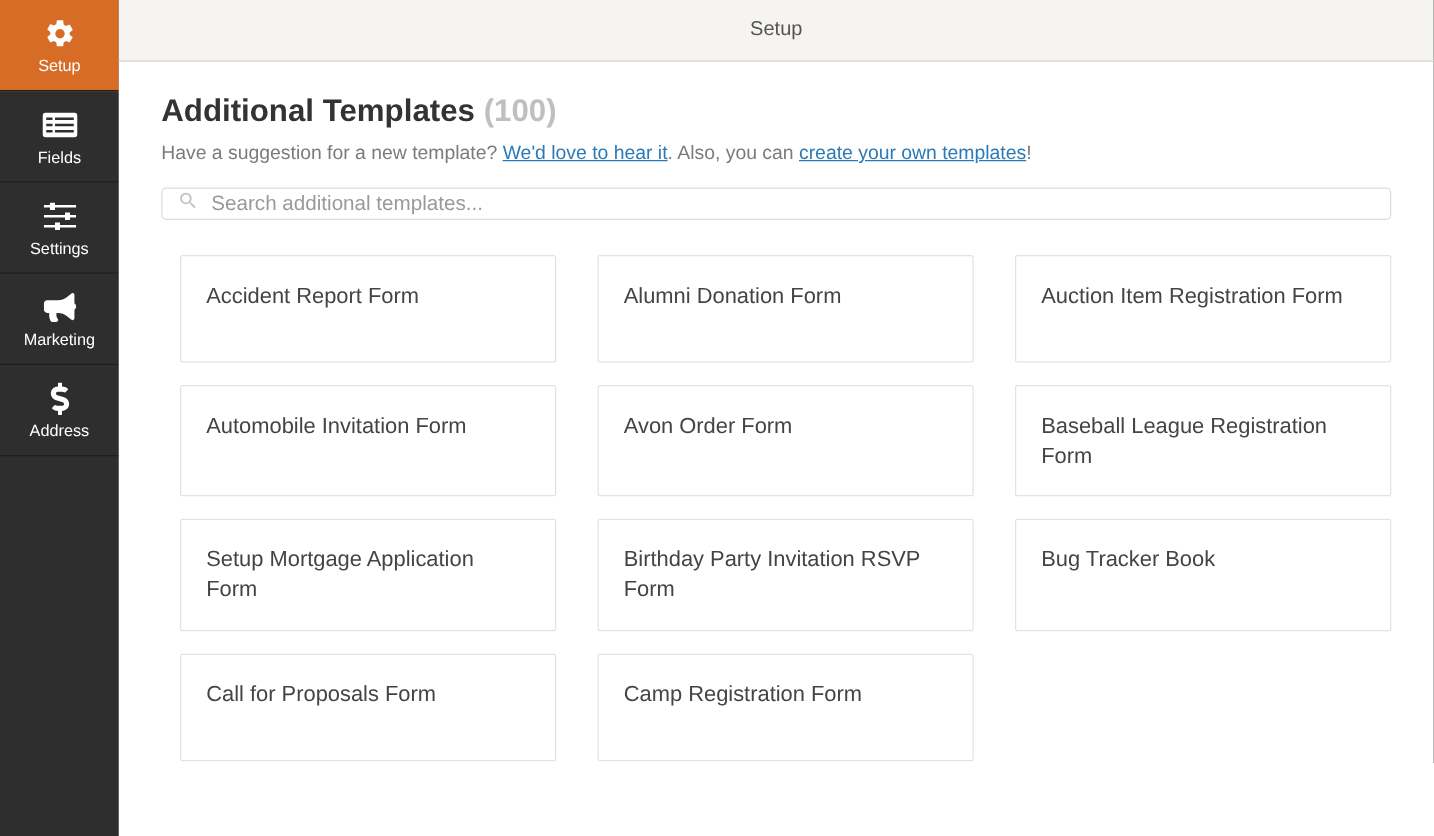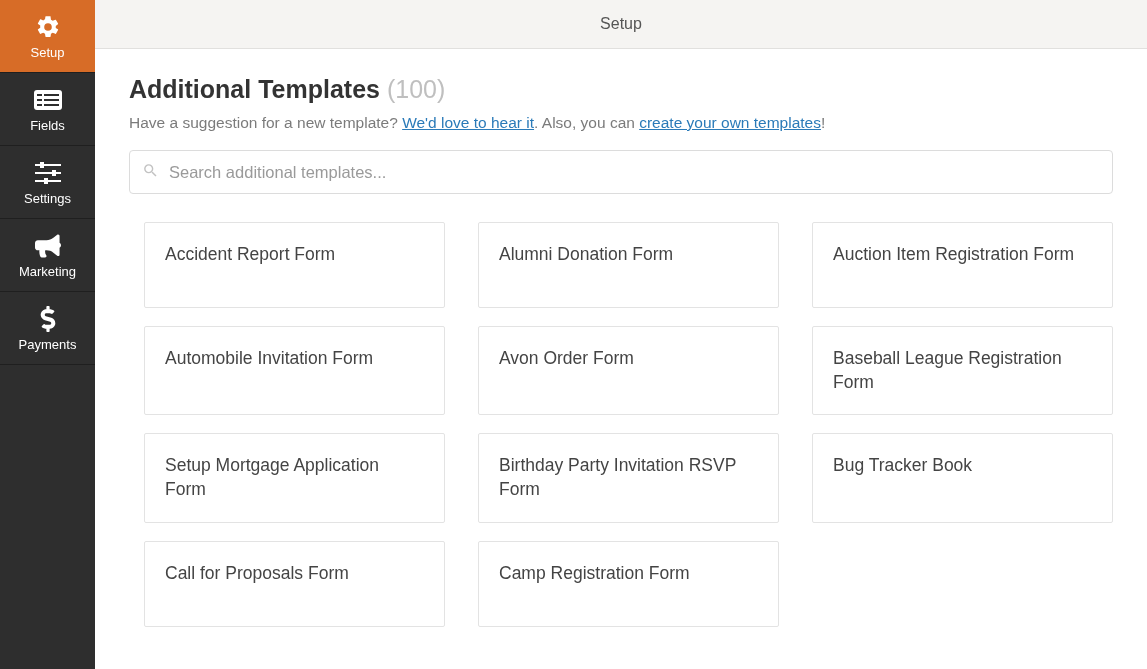--- a/index.html
+++ b/index.html
@@ -65,39 +65,39 @@
       overflow: hidden;
     }
     .page-title {
       font-size: 25px;
       font-weight: 600;
       color: #333;
       margin-bottom: 10px;
     }
     .page-title .count {
       color: #bfbfbf;
-      font-weight: 400;
+      font-weight: 700;
       text-align: center;
     }
     .suggestion-line {
       font-size: 15.5px;
       color: #7b7b7b;
       margin-bottom: 18px;
     }
     .suggestion-line a {
       color: #2a7ab8;
       text-decoration: underline;
       cursor: pointer;
     }
     .search-wrap {
       display: flex;
       align-items: center;
       border: 1px solid #dcdcdc;
       border-radius: 4px;
-      height: 44px;
+      height: 26px;
       padding: 0 12px;
       margin-bottom: 28px;
     }
     .search-wrap svg { fill: #c2c2c2; flex-shrink: 0; }
     .search-wrap input {
       border: none;
       outline: none;
       font-size: 16.5px;
       color: #555;
       margin-left: 10px;
@@ -168,21 +168,21 @@
         </svg>
     </span>
     <span class="label">Marketing</span>
   </div>
   <div class="sidebar-item">
     <span class="icon">
       <svg width="16" height="26" viewBox="0 0 288 512">
           <path fill="#fff" d="M209.2 233.4l-108-31.6C88.7 198.2 80 186.5 80 173.5c0-16.3 13.2-29.5 29.5-29.5h66.3c12.2 0 24.2 3.7 34.2 10.5 6.1 4.1 14.3 3.1 19.5-2l34.8-34c7.1-6.9 6.1-18.4-1.8-24.5C238 74.8 207.4 64.1 176 64V16c0-8.8-7.2-16-16-16h-32c-8.8 0-16 7.2-16 16v48h-2.5C45.8 64-5.4 118.7.5 183.6c4.2 46.1 39.4 83.6 83.8 96.6l102.5 30c12.5 3.7 21.2 15.3 21.2 28.3 0 16.3-13.2 29.5-29.5 29.5h-66.3C100 368 88 364.3 78 357.5c-6.1-4.1-14.3-3.1-19.5 2l-34.8 34c-7.1 6.9-6.1 18.4 1.8 24.5 24.5 19.2 55.1 29.9 86.5 30v48c0 8.8 7.2 16 16 16h32c8.8 0 16-7.2 16-16v-48.2c46.6-.9 90.3-28.6 105.7-72.7 21.5-61.6-14.6-124.8-72.5-141.7z"></path>
         </svg>
     </span>
-    <span class="label">Payments</span>
+    <span class="label">Address</span>
   </div>
 </div>
 
 <div class="main">
   <div class="top-header">
     <span>Setup</span>
   </div>
   <div class="content-wrap">
     <h1 class="page-title">
       <span>Additional Templates</span>

